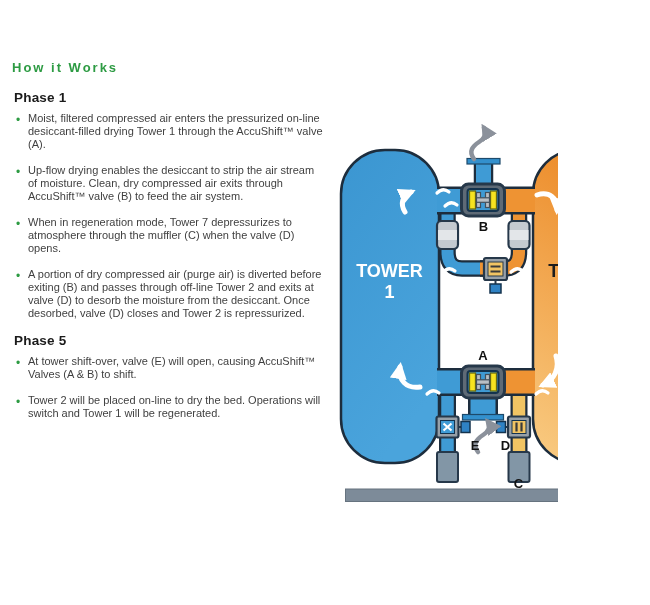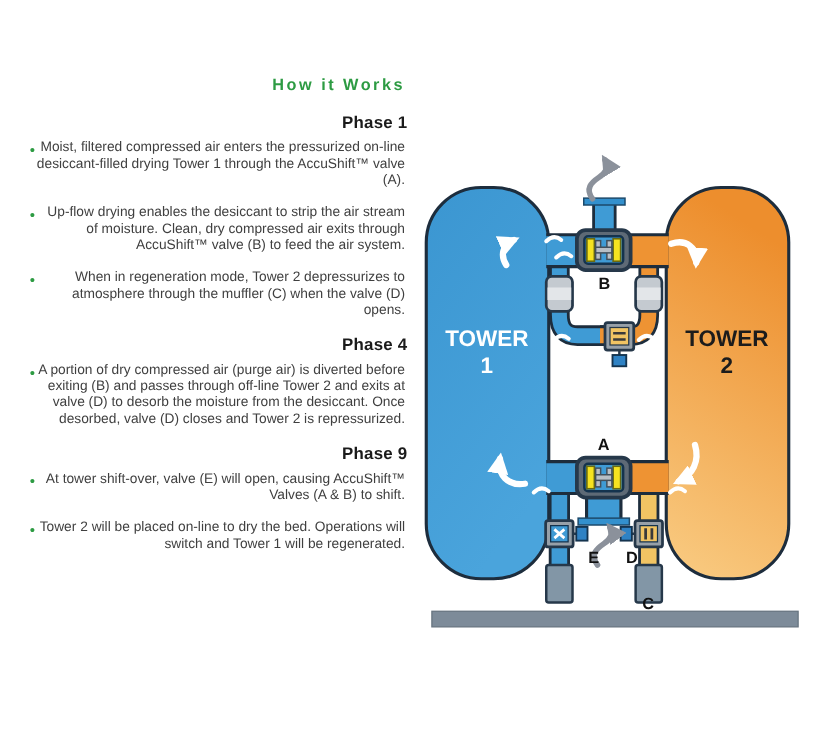--- a/index.html
+++ b/index.html
@@ -1,17 +1,17 @@
 <!DOCTYPE html>
 <html><head>
 <meta charset="utf-8">
 <style>
   html,body{margin:0;padding:0;background:#ffffff;}
-  #page{position:relative;width:650px;height:605px;background:#ffffff;overflow:hidden;
-        font-family:"Liberation Sans",sans-serif;text-align:right;}
+  #page{position:relative;width:558px;height:605px;background:#ffffff;overflow:hidden;
+        font-family:"Liberation Sans",sans-serif;}
 
   
   #text-col{position:absolute;left:10px;top:60px;width:316px;}
   .doc-title{font-size:13px;font-weight:bold;color:#2d9b43;letter-spacing:2px;
              margin:0 2px 15px 2px;}
   .phase{margin:8px 0 13px 0;}
   .phase h3{font-size:13.5px;font-weight:bold;color:#1b1b1b;margin:0 0 7px 4px;
             letter-spacing:.2px;}
   .bullet-row{display:flex;align-items:flex-start;padding-left:6px;}
   .bullet-dot{color:#2d9b43;font-size:12px;line-height:17.5px;width:12px;flex:0 0 12px;}
@@ -41,34 +41,33 @@
     <section class="phase">
       <div class="bullet-row">
         <span class="bullet-dot">•</span>
         <p>Up-flow drying enables the desiccant to strip the air stream of moisture. Clean, dry compressed air exits through AccuShift™ valve (B) to feed the air system.</p>
       </div>
     </section>
 
     <section class="phase">
       <div class="bullet-row">
         <span class="bullet-dot">•</span>
-        <p>When in regeneration mode, Tower 2 depressurizes to atmosphere through the muffler (C) when the valve (D) opens.</p>
-      </div>
-    </section>
-
-    <section class="phase">
-      <h3>Phase 4</h3>
+        <p>When in regeneration mode, Tower 7 depressurizes to atmosphere through the muffler (C) when the valve (D) opens.</p>
+      </div>
+    </section>
+
+    <section class="phase">
       <div class="bullet-row">
         <span class="bullet-dot">•</span>
         <p>A portion of dry compressed air (purge air) is diverted before exiting (B) and passes through off-line Tower 2 and exits at valve (D) to desorb the moisture from the desiccant. Once desorbed, valve (D) closes and Tower 2 is repressurized.</p>
       </div>
     </section>
 
     <section class="phase">
-      <h3>Phase 9</h3>
+      <h3>Phase 5</h3>
       <div class="bullet-row">
         <span class="bullet-dot">•</span>
         <p>At tower shift-over, valve (E) will open, causing AccuShift™ Valves (A &amp; B) to shift.</p>
       </div>
     </section>
 
     <section class="phase">
       <div class="bullet-row">
         <span class="bullet-dot">•</span>
         <p>Tower 2 will be placed on-line to dry the bed. Operations will switch and Tower 1 will be regenerated.</p>

